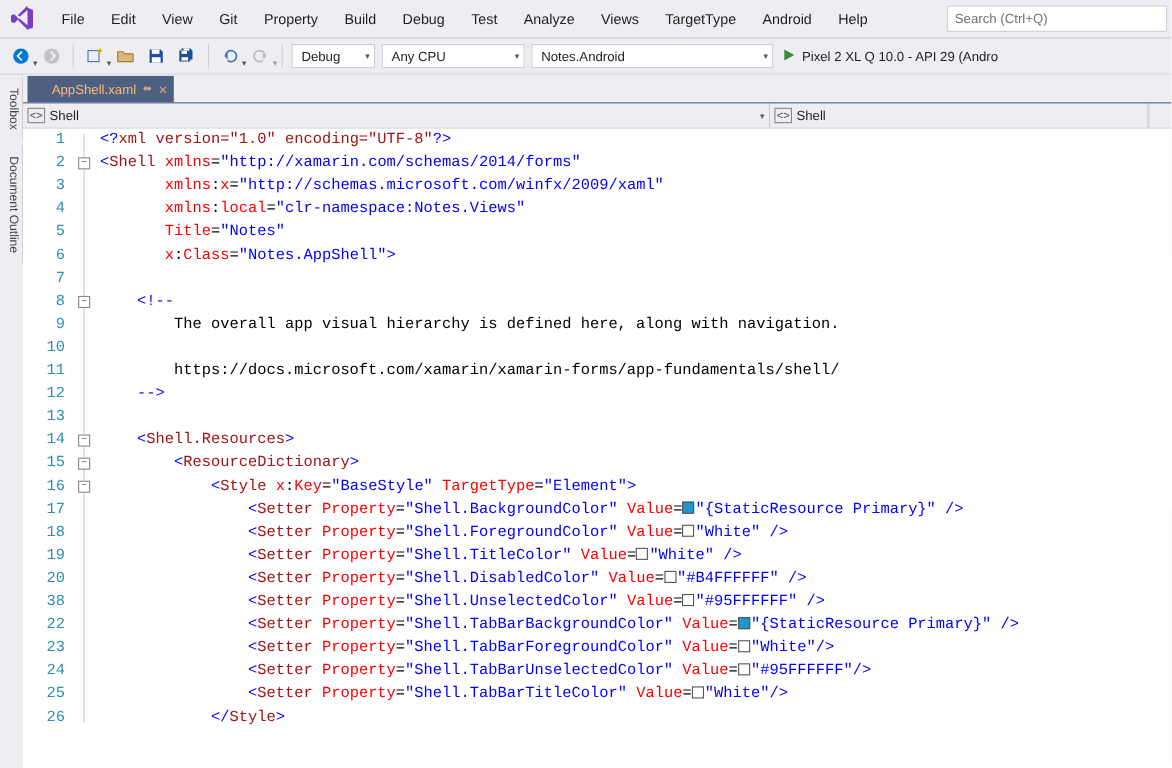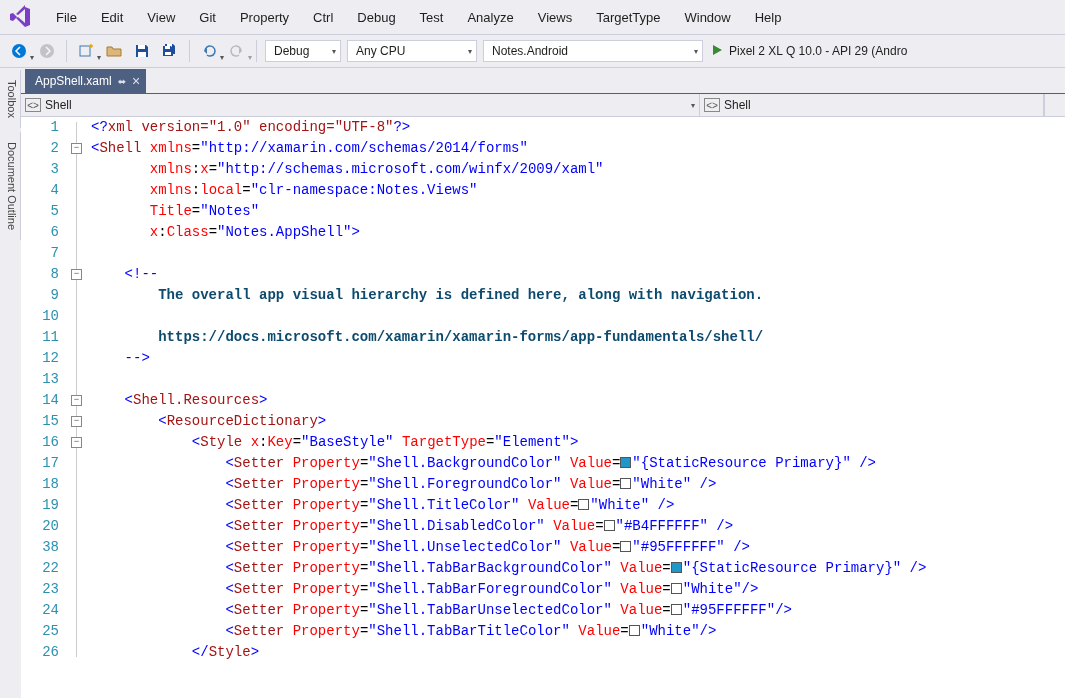--- a/index.html
+++ b/index.html
@@ -19,41 +19,41 @@
 .tb-dropdown .dd-label { margin-right: 4px; }
 .run-target { display: flex; align-items: center; font-size: 12px; color: #1e1e1e; margin-left: 4px; }
 .run-arrow { color: #388a34; margin-right: 6px; }
 
 .workspace { display: flex; height: calc(100% - 68px); }
 .sidebar-tabs { width: 21px; background: #eeeef2; display: flex; flex-direction: column; padding-top: 2px; }
 .side-tab { writing-mode: vertical-rl; text-orientation: mixed; padding: 10px 2px; font-size: 11px; color: #444; cursor: pointer; background: #eeeef2; border-right: 1px solid #cccedb; margin-bottom: 4px; text-align: center; }
 
 .editor-area { flex: 1; display: flex; flex-direction: column; background: #fff; min-width: 0; }
 .doc-tabs { height: 26px; background: #eeeef2; display: flex; align-items: flex-end; padding-left: 4px; border-bottom: 1px solid #4d6082; position: relative; }
-.doc-tab { height: 24px; background: #4d6082; color: #ffffff; display: flex; align-items: center; padding: 0 6px 0 10px; font-size: 12px; cursor: pointer; gap: 6px; }
+.doc-tab { height: 24px; background: #4d6082; color: #fdba74; display: flex; align-items: center; padding: 0 6px 0 22px; font-size: 12px; cursor: pointer; gap: 6px; }
 .doc-tab .pin { font-size: 10px; opacity: 0.8; }
 .doc-tab .close { font-size: 14px; opacity: 0.8; cursor: pointer; }
 
 .nav-bar { height: 23px; background: #eeeef2; border-bottom: 1px solid #cccedb; display: flex; }
 .nav-combo { flex: 1; display: flex; align-items: center; border-right: 1px solid #cccedb; padding: 0 4px; font-size: 12px; color: #1e1e1e; cursor: pointer; }
 .nav-combo .nav-icon { width: 16px; height: 14px; margin-right: 4px; display: inline-flex; align-items: center; justify-content: center; font-size: 10px; color: #555; border: 1px solid #888; }
 .nav-combo .nav-arrow { margin-left: auto; }
 .nav-right-strip { width: 21px; border-left: 1px solid #cccedb; }
 
 .code-area { flex: 1; display: flex; background: #fff; overflow: hidden; font-family: Consolas, 'Courier New', monospace; font-size: 14px; line-height: 21px; }
 .gutter { width: 48px; text-align: right; padding-right: 10px; color: #2b91af; background: #fff; user-select: none; }
 .fold-strip { width: 20px; background: #fff; position: relative; }
 .fold-box { width: 11px; height: 11px; border: 1px solid #888; background: #fff; position: absolute; left: 2px; cursor: pointer; display: flex; align-items: center; justify-content: center; font-size: 9px; color: #555; line-height: 1; }
 .fold-line-v { width: 1px; background: #ccc; position: absolute; left: 7px; }
 .code-lines { flex: 1; white-space: pre; overflow: hidden; padding-left: 2px; }
 .code-line { height: 21px; }
 
 .c-blue { color: #0000ff; }
 .c-attr { color: #ff0000; }
-.c-green { color: #0c4a6e; font-weight: bold; }
+.c-green { color: #000000; }
 .c-black { color: #000; }
 .c-tag { color: #a31515; }
 .color-swatch { display: inline-block; width: 11px; height: 11px; border: 1px solid #555; vertical-align: -1px; margin-right: 1px; }
 .sw-primary { background: #2196c8; }
 .sw-white { background: #fff; }
 
 .chev { font-size: 8px; color: #555; }
 .icon-svg { display: block; }
 </style>
 </head>
@@ -64,29 +64,32 @@
     <svg viewBox="0 0 24 24">
         <path fill="#7b3ec7" d="M17 2l5 2v16l-5 2-9-9 2-1 7 6V4l-7 6-2-1 9-9zM5 8l-3 1v6l3 1 4-4-4-4z"></path>
       </svg>
   </div>
   <div class="menu-items" id="menu-items">
       <div class="menu-item">File</div>
       <div class="menu-item">Edit</div>
       <div class="menu-item">View</div>
       <div class="menu-item">Git</div>
       <div class="menu-item">Property</div>
-      <div class="menu-item">Ctrl</div>
+      <div class="menu-item">Build</div>
       <div class="menu-item">Debug</div>
       <div class="menu-item">Test</div>
       <div class="menu-item">Analyze</div>
       <div class="menu-item">Views</div>
       <div class="menu-item">TargetType</div>
-      <div class="menu-item">Window</div>
+      <div class="menu-item">Android</div>
       <div class="menu-item">Help</div>
     </div>
+  <div class="search-box">
+    <span>Search (Ctrl+Q)</span>
+  </div>
 </div>
 
 <div class="toolbar">
   <div class="tb-btn">
     <svg class="icon-svg" width="16" height="16" viewBox="0 0 16 16">
         <circle cx="8" cy="8" r="7" fill="#0078d7"></circle>
         <path d="M9 4l-4 4 4 4" stroke="#fff" stroke-width="1.5" fill="none"></path>
       </svg>
     <span class="chev" style="position:absolute;right:-2px;bottom:2px;">▾</span>
   </div>

